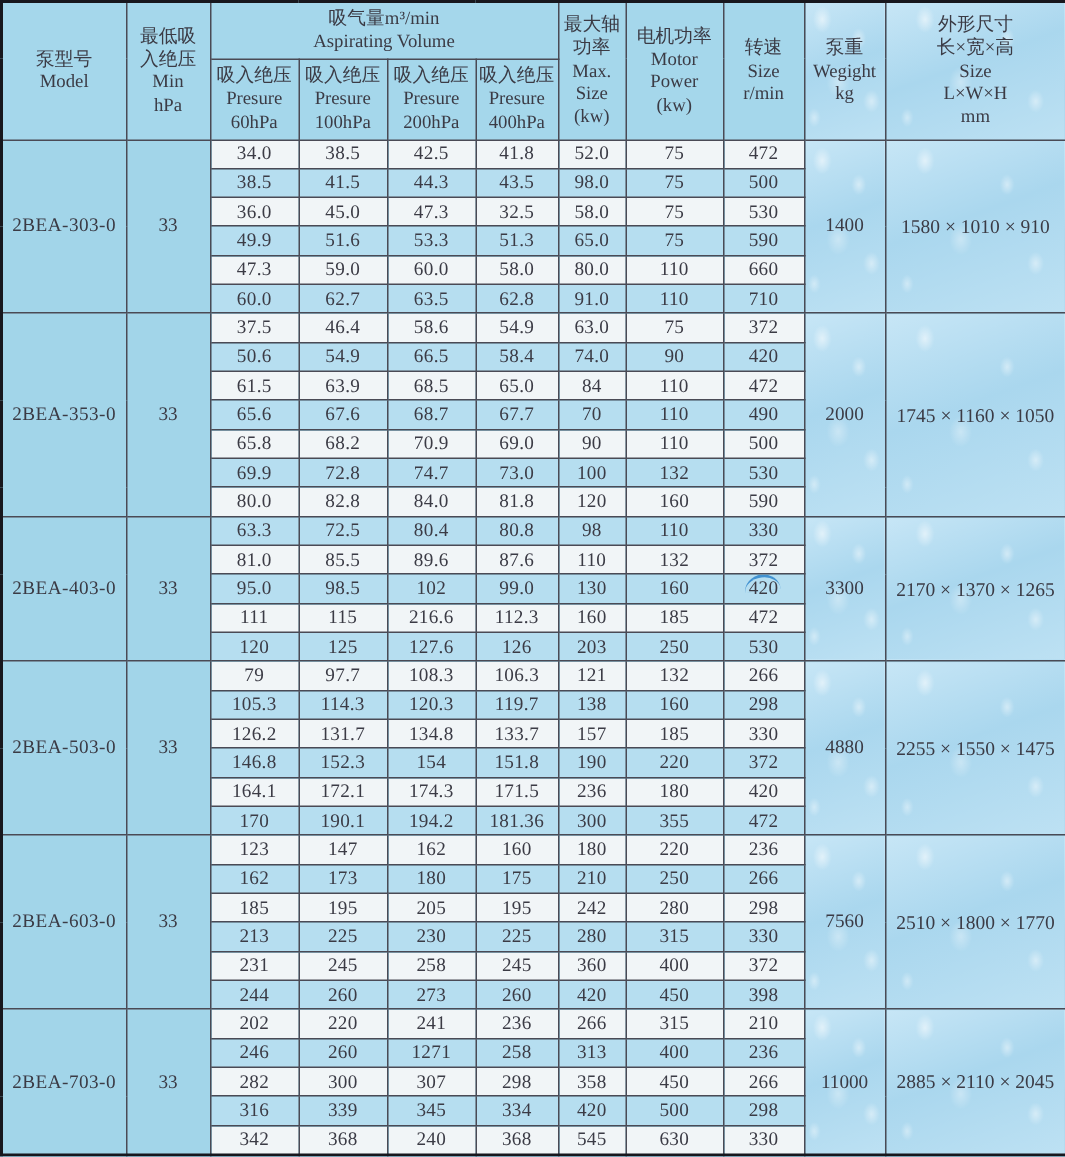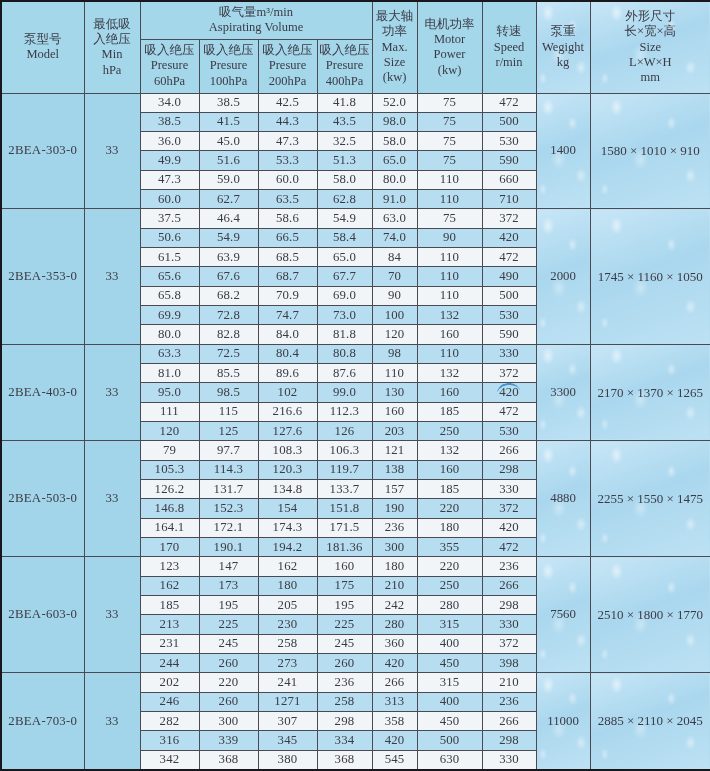--- a/index.html
+++ b/index.html
@@ -92,21 +92,21 @@
       <th rowspan="2">最大轴
 功率
 Max.
 Size
 (kw)</th>
       <th rowspan="2">电机功率
 Motor
 Power
 (kw)</th>
       <th rowspan="2">转速
-Speed
+Size
 r/min</th>
       <th rowspan="2" class="watery">泵重
 Wegight
 kg</th>
       <th rowspan="2" class="watery">外形尺寸
 长×宽×高
 Size
 L×W×H
 mm</th>
     </tr>
@@ -452,20 +452,20 @@
         <td class="data">339</td>
         <td class="data">345</td>
         <td class="data">334</td>
         <td class="data">420</td>
         <td class="data">500</td>
         <td class="data">298</td>
       </tr>
       <tr class="stripe-white">
         <td class="data">342</td>
         <td class="data">368</td>
-        <td class="data">380</td>
+        <td class="data">240</td>
         <td class="data">368</td>
         <td class="data">545</td>
         <td class="data">630</td>
         <td class="data">330</td>
       </tr>
     </tbody>
 </table>
 
 </body></html>

